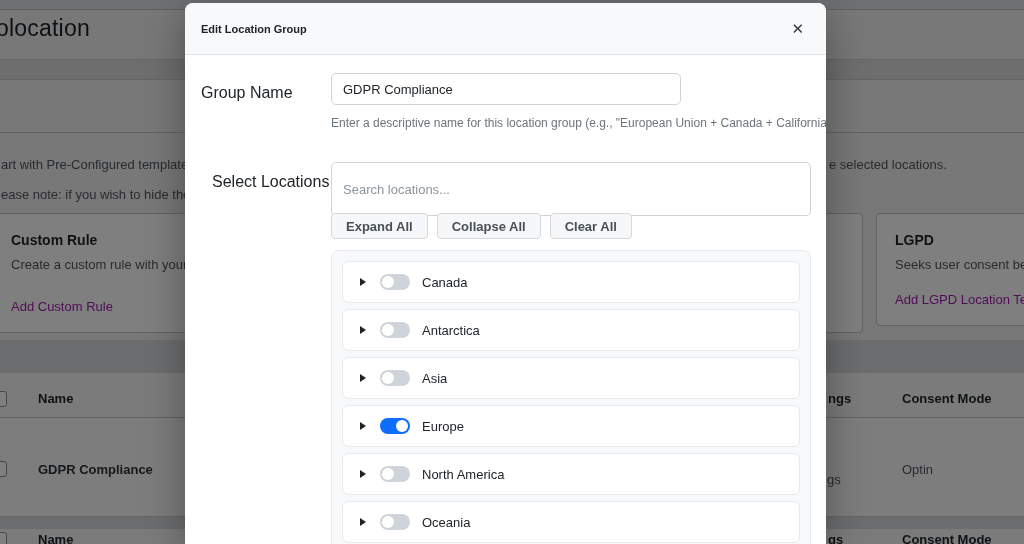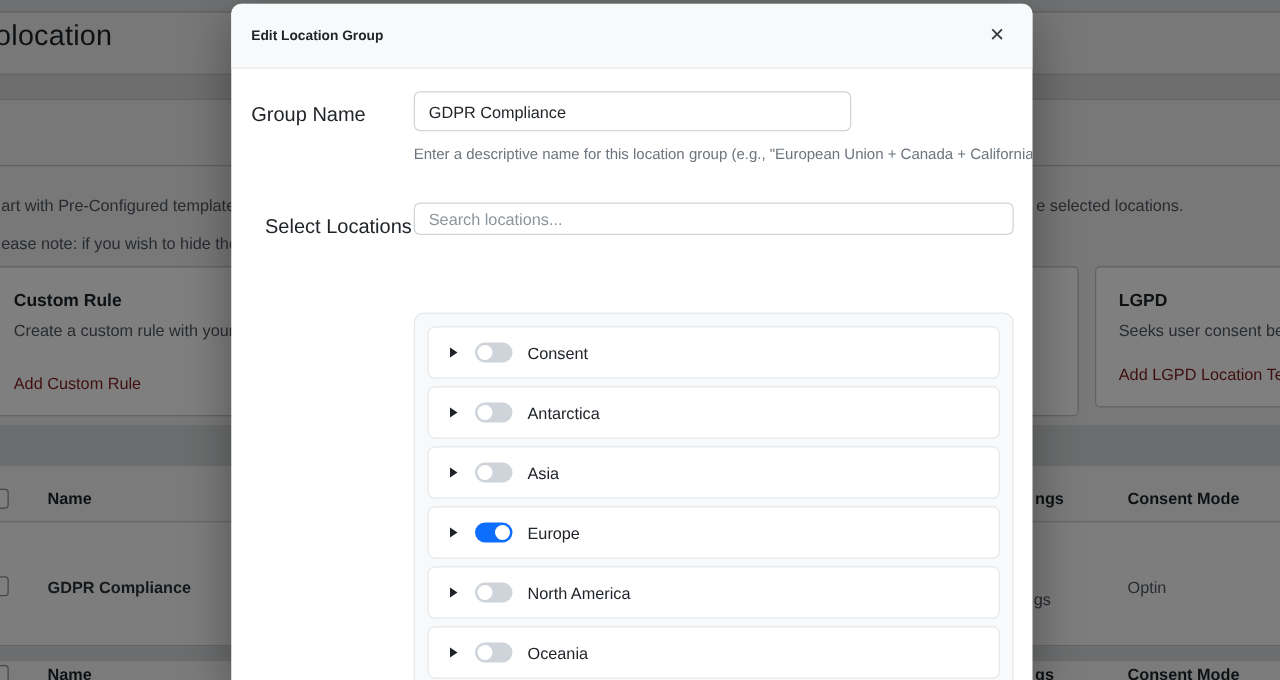--- a/index.html
+++ b/index.html
@@ -12,21 +12,21 @@
   .page-title { position:absolute; left:-4px; top:15px; font-size:23px; color:#1d2327; letter-spacing:.2px; }
   .band { position:absolute; left:0; width:1024px; background:#dcdcde; }
   .band1 { top:59px; height:21px; border-top:1px solid #c8cacd; border-bottom:1px solid #c8cacd; }
   .section-heading { position:absolute; left:1px; top:97px; font-size:15px; font-weight:600; color:#1d2327; display:flex; align-items:center; gap:6px; }
   .help-circle { display:inline-flex; width:14px; height:14px; border:1px solid #787c82; border-radius:50%; font-size:9px; font-weight:400; color:#787c82; align-items:center; justify-content:center; }
   .divider1 { position:absolute; left:0; top:132px; width:1024px; height:1px; background:#c3c4c7; }
   .intro-text { position:absolute; font-size:13px; color:#50575e; white-space:nowrap; }
   .card { position:absolute; background:#fff; border:1px solid #c3c4c7; border-radius:4px; overflow:hidden; }
   .card h3 { font-size:14px; font-weight:600; color:#1d2327; }
   .card p { font-size:13px; color:#50575e; margin-top:9px; white-space:nowrap; }
-  .card a { font-size:13px; color:#7f1d1d; text-decoration:none; position:absolute; bottom:18px; white-space:nowrap; }
+  .card a { font-size:13px; color:#a21caf; text-decoration:none; position:absolute; bottom:18px; white-space:nowrap; }
   .band2 { top:340px; height:33px; background:#d9dadc; }
   .thead-row { position:absolute; left:0; top:373px; width:1024px; height:45px; border-bottom:1px solid #c3c4c7; background:#f6f7f7; }
   .trow { position:absolute; left:0; top:418px; width:1024px; height:99px; border-bottom:1px solid #c9cbce; background:#fbfbfc; }
   .band3 { top:517px; height:12px; background:#d9dadc; }
   .thead-row2 { position:absolute; left:0; top:529px; width:1024px; height:15px; background:#f6f7f7; }
   .cb { position:absolute; left:-9px; width:16px; height:16px; background:#fff; border:1px solid #8c8f94; border-radius:3px; }
   .th-text { position:absolute; font-size:13px; font-weight:600; color:#1d2327; white-space:nowrap; }
   .td-text { position:absolute; font-size:13px; color:#50575e; white-space:nowrap; }
 
   
@@ -108,30 +108,35 @@
     <div class="modal-header">
       <span class="modal-title">Edit Location Group</span>
       <button class="modal-close">✕</button>
     </div>
 
     <label class="form-label" style="top:81px;">Group Name</label>
     <input class="text-input" style="left: 146px; top: 70px; width: 350px; height: 32px;" value="GDPR Compliance">
     <div class="helper">Enter a descriptive name for this location group (e.g., "European Union + Canada + California").</div>
 
     <label class="form-label" style="top:170px;margin-left:11px;">Select Locations</label>
-    <input class="text-input" style="left: 146px; top: 159px; width: 480px; height: 26px;" placeholder="Search locations...">
+    <input class="text-input" style="left: 146px; top: 159px; width: 480px; height: 54px;" placeholder="Search locations...">
 
+    <div class="btn-row">
+      <button class="btn">Expand All</button>
+      <button class="btn">Collapse All</button>
+      <button class="btn">Clear All</button>
+    </div>
 
     <div class="loc-list">
       <div class="loc-row">
         <span class="caret"></span>
         <span class="toggle">
             <span class="knob"></span>
           </span>
-        <span class="loc-name">Consent</span>
+        <span class="loc-name">Canada</span>
       </div>
       <div class="loc-row">
         <span class="caret"></span>
         <span class="toggle">
             <span class="knob"></span>
           </span>
         <span class="loc-name">Antarctica</span>
       </div>
       <div class="loc-row">
         <span class="caret"></span>

